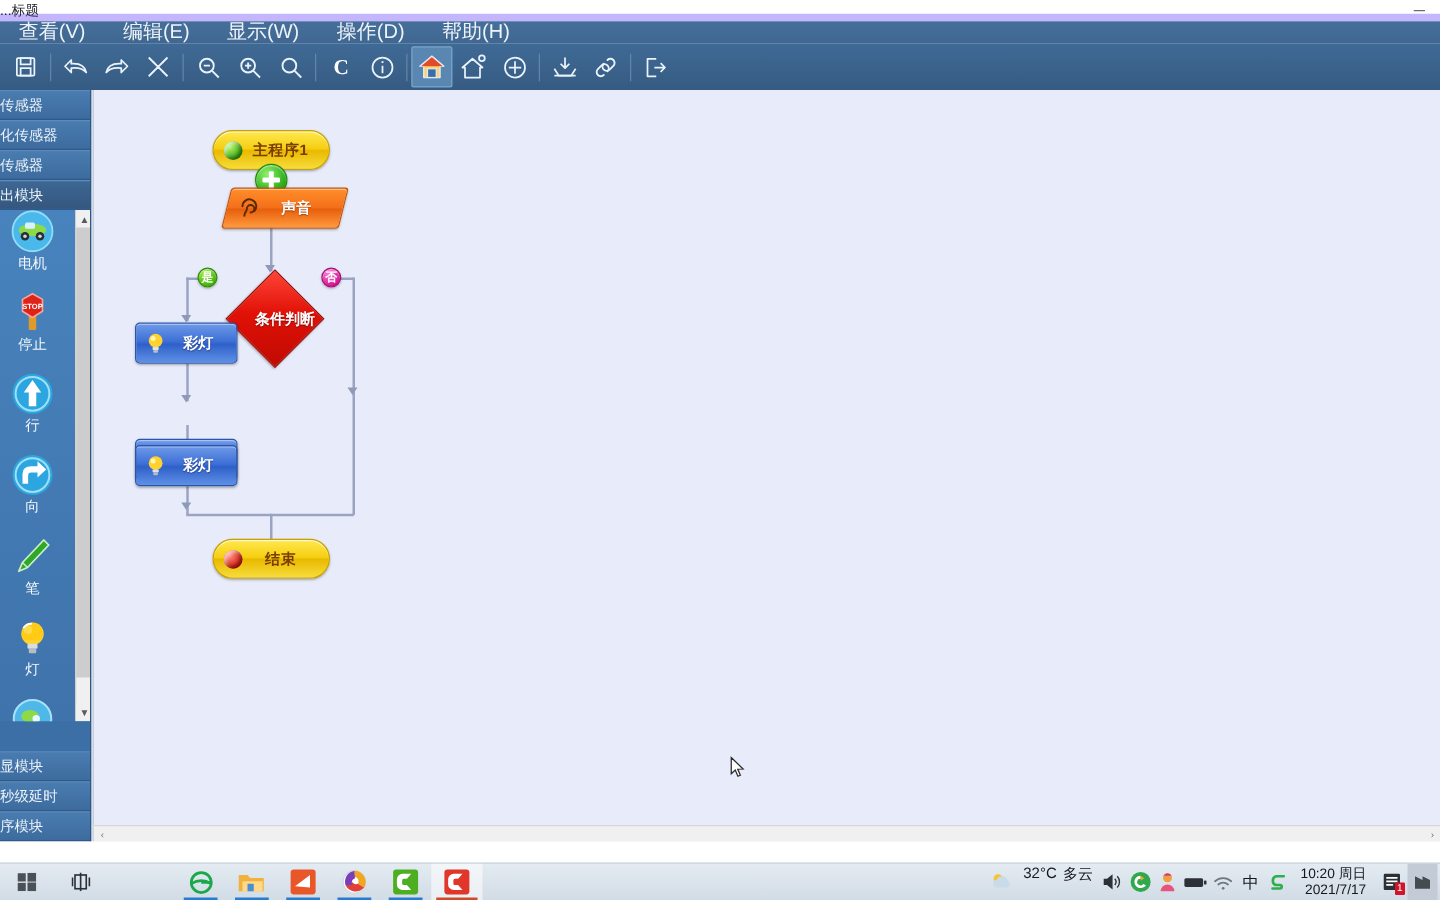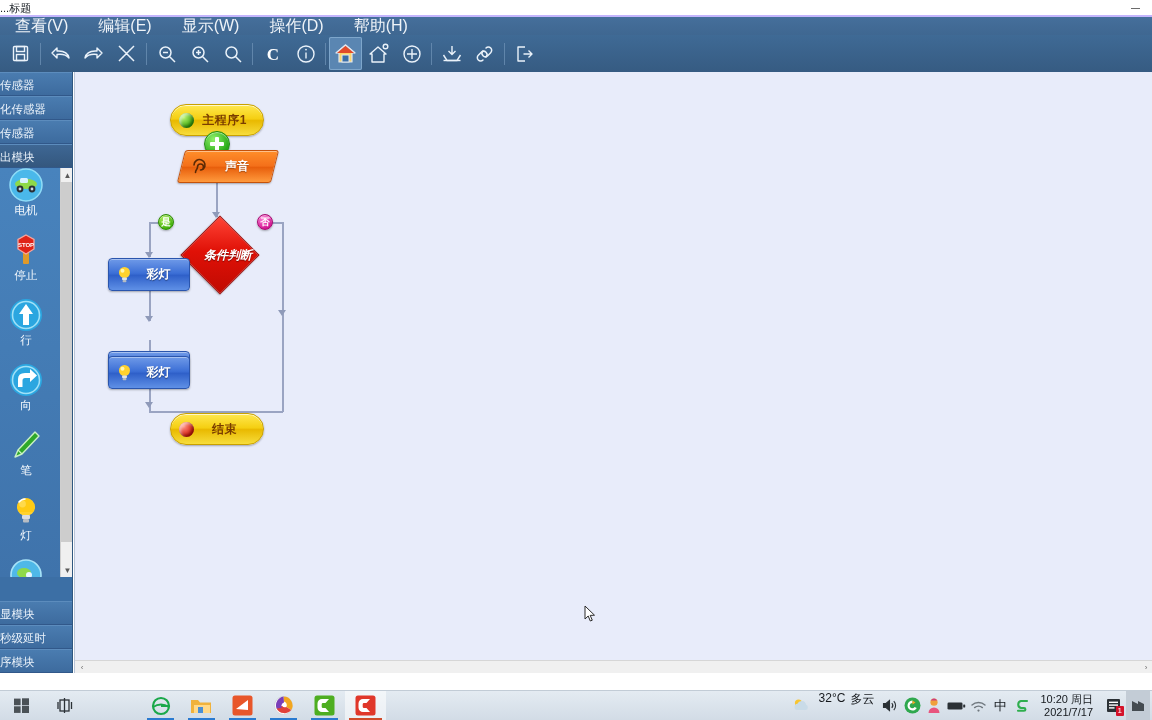--- a/index.html
+++ b/index.html
@@ -10,21 +10,21 @@
     font-size:12px;
     -webkit-font-smoothing:antialiased;
   }
 
   
   #app { position:relative; width:1152px; height:690px; background:#fff; }
 
   
   .titlebar {
     position:absolute; left:0; top:0; width:1152px; height:17px;
-    background:#ffffff; border-bottom:2px solid #c4b5fd;
+    background:#ffffff; border-bottom:6px solid #c4b5fd;
   }
   .titlebar .title {
     position:absolute; left:0; top:1px; font-size:11px; color:#20262c;
     letter-spacing:0px; white-space:nowrap;
   }
   .titlebar .wbtns { position:absolute; right:0; top:0; height:17px; display:flex; }
   .titlebar .wbtn {
     width:34px; height:17px; display:flex; align-items:center; justify-content:center;
     color:#3c3c3c; font-size:11px;
   }
@@ -185,21 +185,21 @@
   .dia .shape {
     position:absolute; left:14px; top:-6px; width:56px; height:56px;
     background:linear-gradient(135deg,#ff4436 0%,#e01107 45%,#c00a02 100%);
     border:1px solid #9b0700;
     transform:rotate(45deg);
     box-shadow:0 1px 2px rgba(0,0,0,.3);
   }
   .dia .t {
     position:absolute; left:0; top:0; width:100px; height:44px;
     display:flex; align-items:center; justify-content:center;
-    font-size:12px; font-weight:bold; color:#fff; text-shadow:0 1px 1px rgba(0,0,0,.45);font-style:italic;
+    font-size:12px; font-weight:bold; color:#fff; text-shadow:0 1px 1px rgba(0,0,0,.45);
   }
   .badge {
     position:absolute; width:16px; height:16px; border-radius:50%;
     display:flex; align-items:center; justify-content:center;
     font-size:9.5px; color:#fff; font-weight:bold;
     box-shadow:0 1px 2px rgba(0,0,0,.3), inset 0 1px 1px rgba(255,255,255,.5);
   }
   .badge.yes { background:radial-gradient(circle at 35% 28%,#a9ef52,#3fae08 75%); border:1px solid #2e8c04; }
   .badge.no  { background:radial-gradient(circle at 35% 28%,#ff7fd8,#d1128f 75%); border:1px solid #a60c71; }
 
@@ -575,21 +575,21 @@
           <svg width="19" height="19" viewBox="0 0 19 19">
             <circle cx="9.5" cy="7.5" r="5.5" fill="#ffd22e"></circle>
             <circle cx="7.5" cy="5.8" r="2" fill="#fff6b0"></circle>
             <rect x="7" y="12.5" width="5" height="2.5" rx=".8" fill="#dde3e9"></rect>
             <rect x="7.6" y="15" width="3.8" height="2.2" rx=".8" fill="#b5bcc3"></rect>
           </svg>
         </span>
         <span class="t">彩灯</span>
       </div>
 
-      <div class="node term" style="left:95px; top:341px;border-radius:16px;">
+      <div class="node term" style="left:95px; top:359px;border-radius:16px;">
         <span class="dot red"></span>
         <span class="t">结束</span>
       </div>
 
       <div class="cursor" style="left:509px; top:533px;">
         <svg width="12" height="18" viewBox="0 0 12 18">
           <path d="M1 1 L1 14 L4.2 11 L6.3 16 L8.3 15.2 L6.2 10.4 L10.5 10.2 Z" fill="#ffffff" stroke="#2a2a2a" stroke-width="1"></path>
         </svg>
       </div>
     </div>

